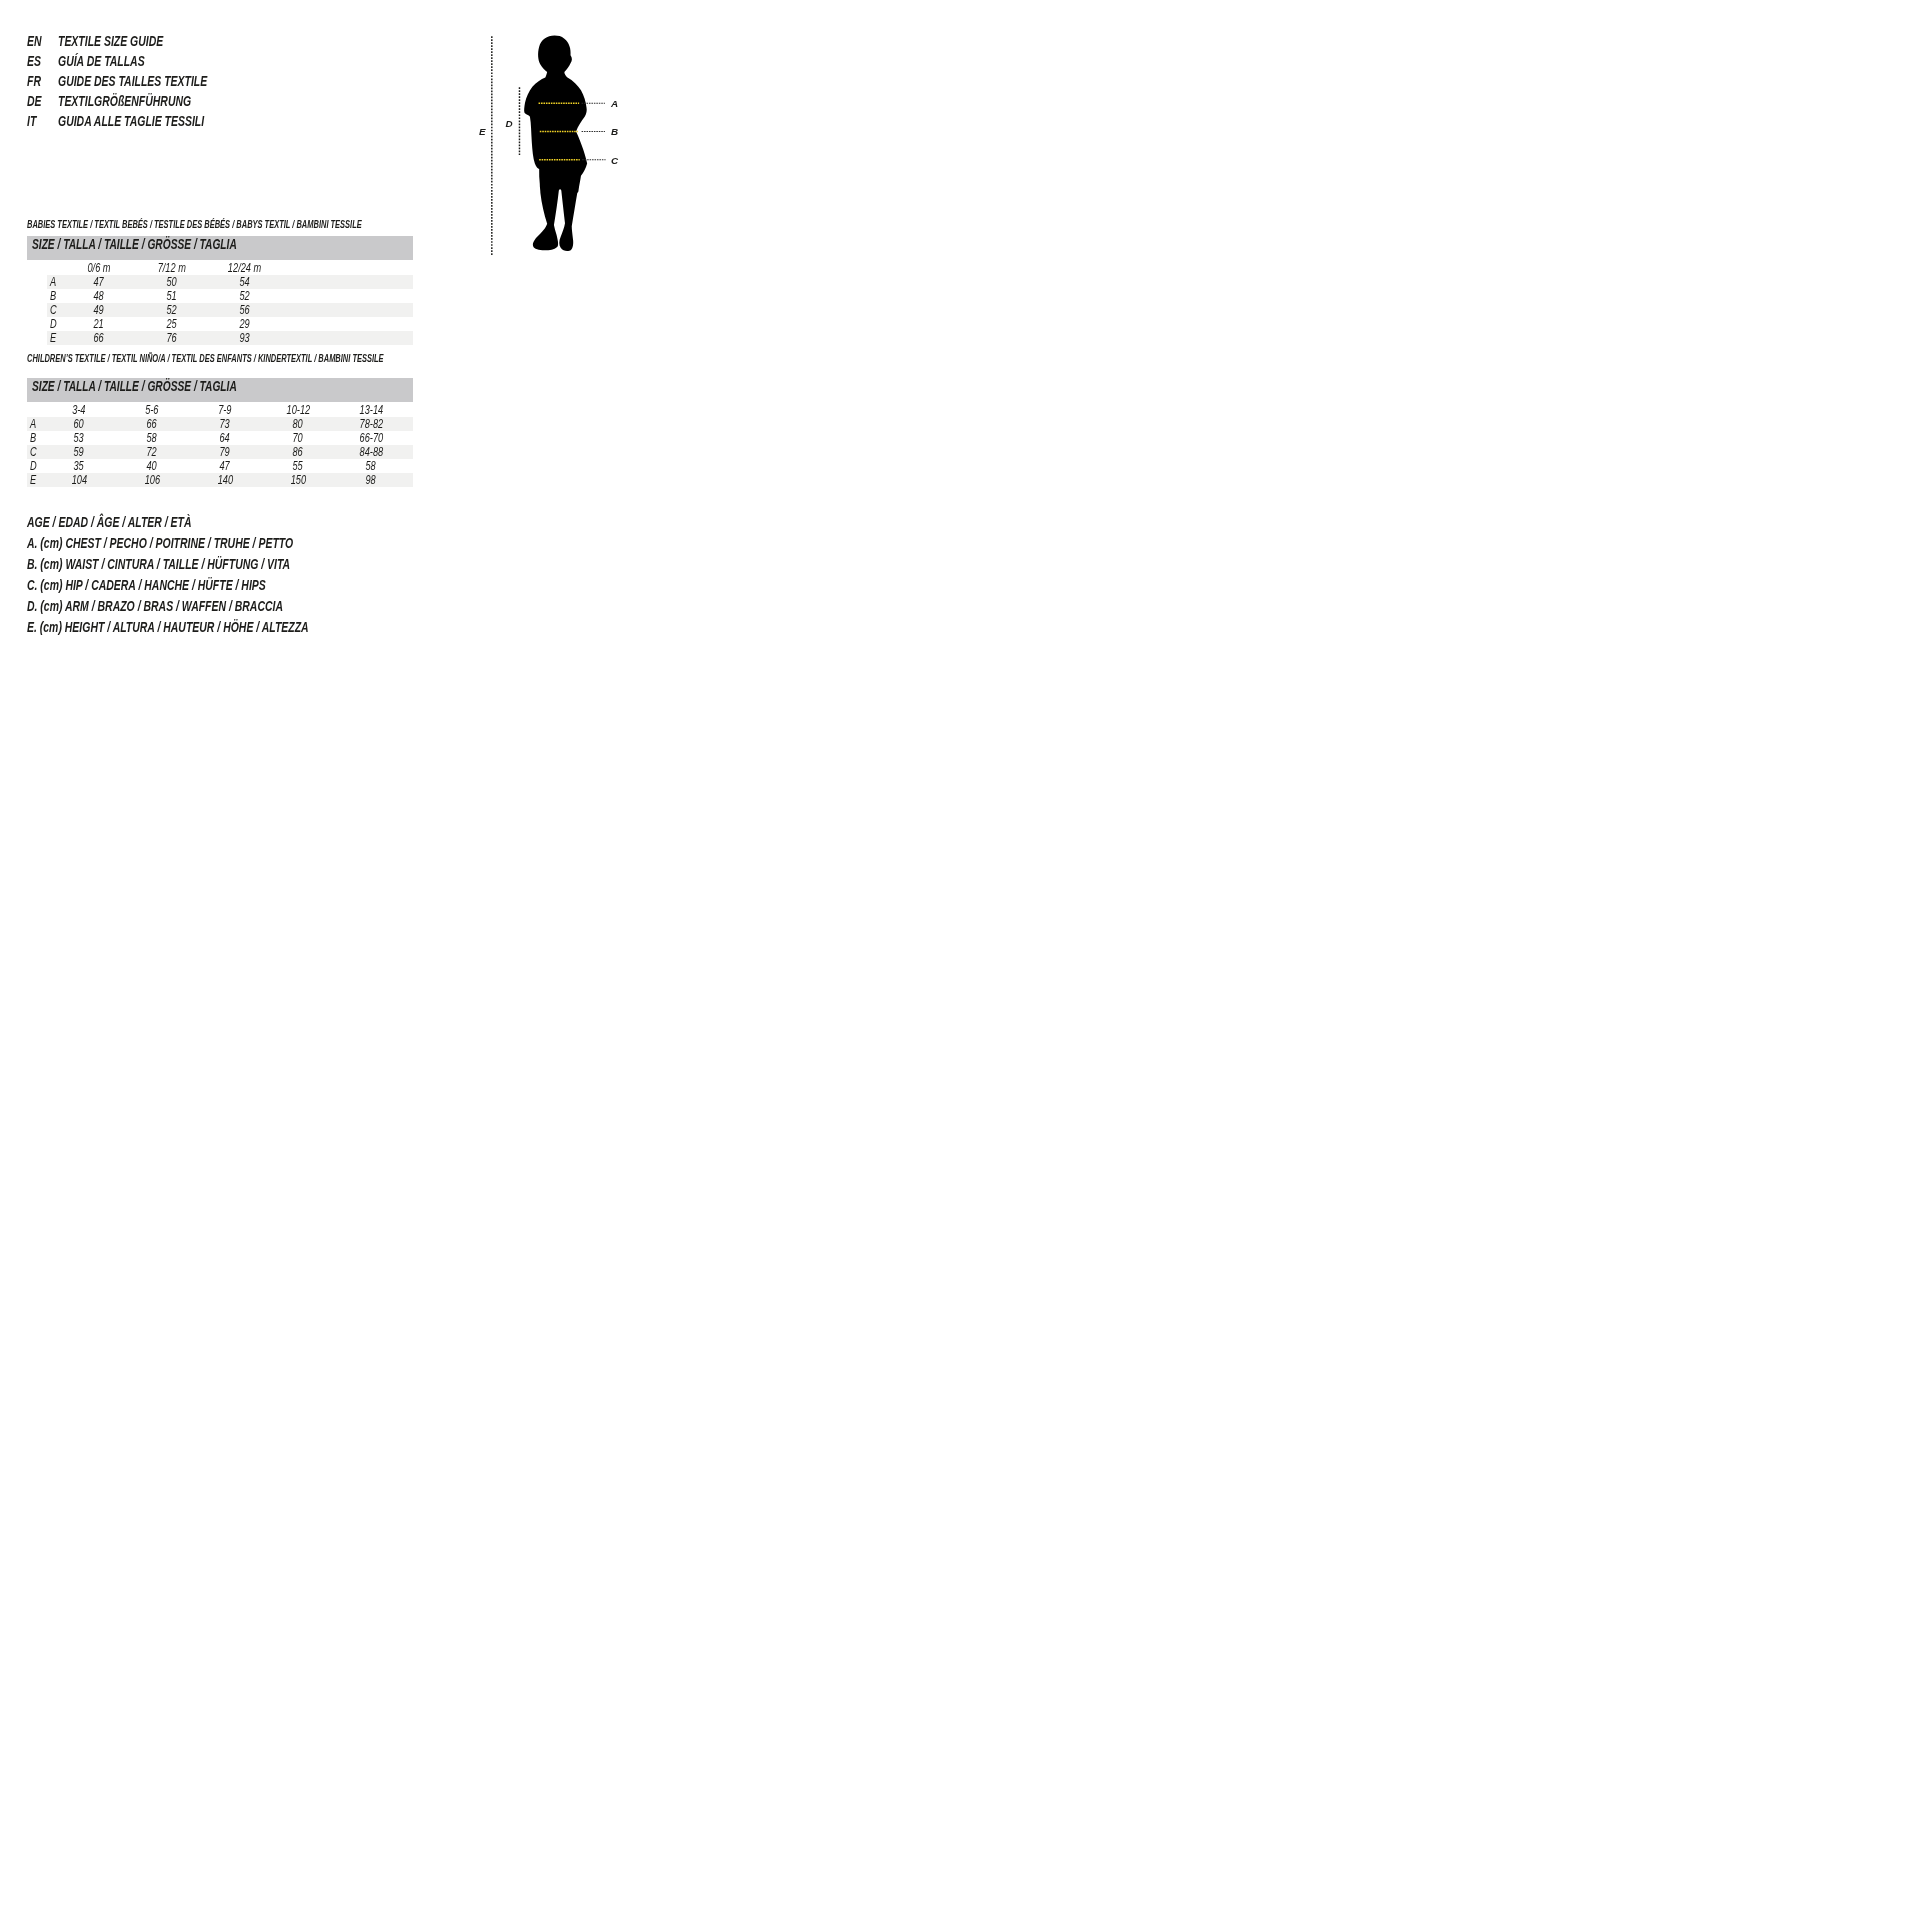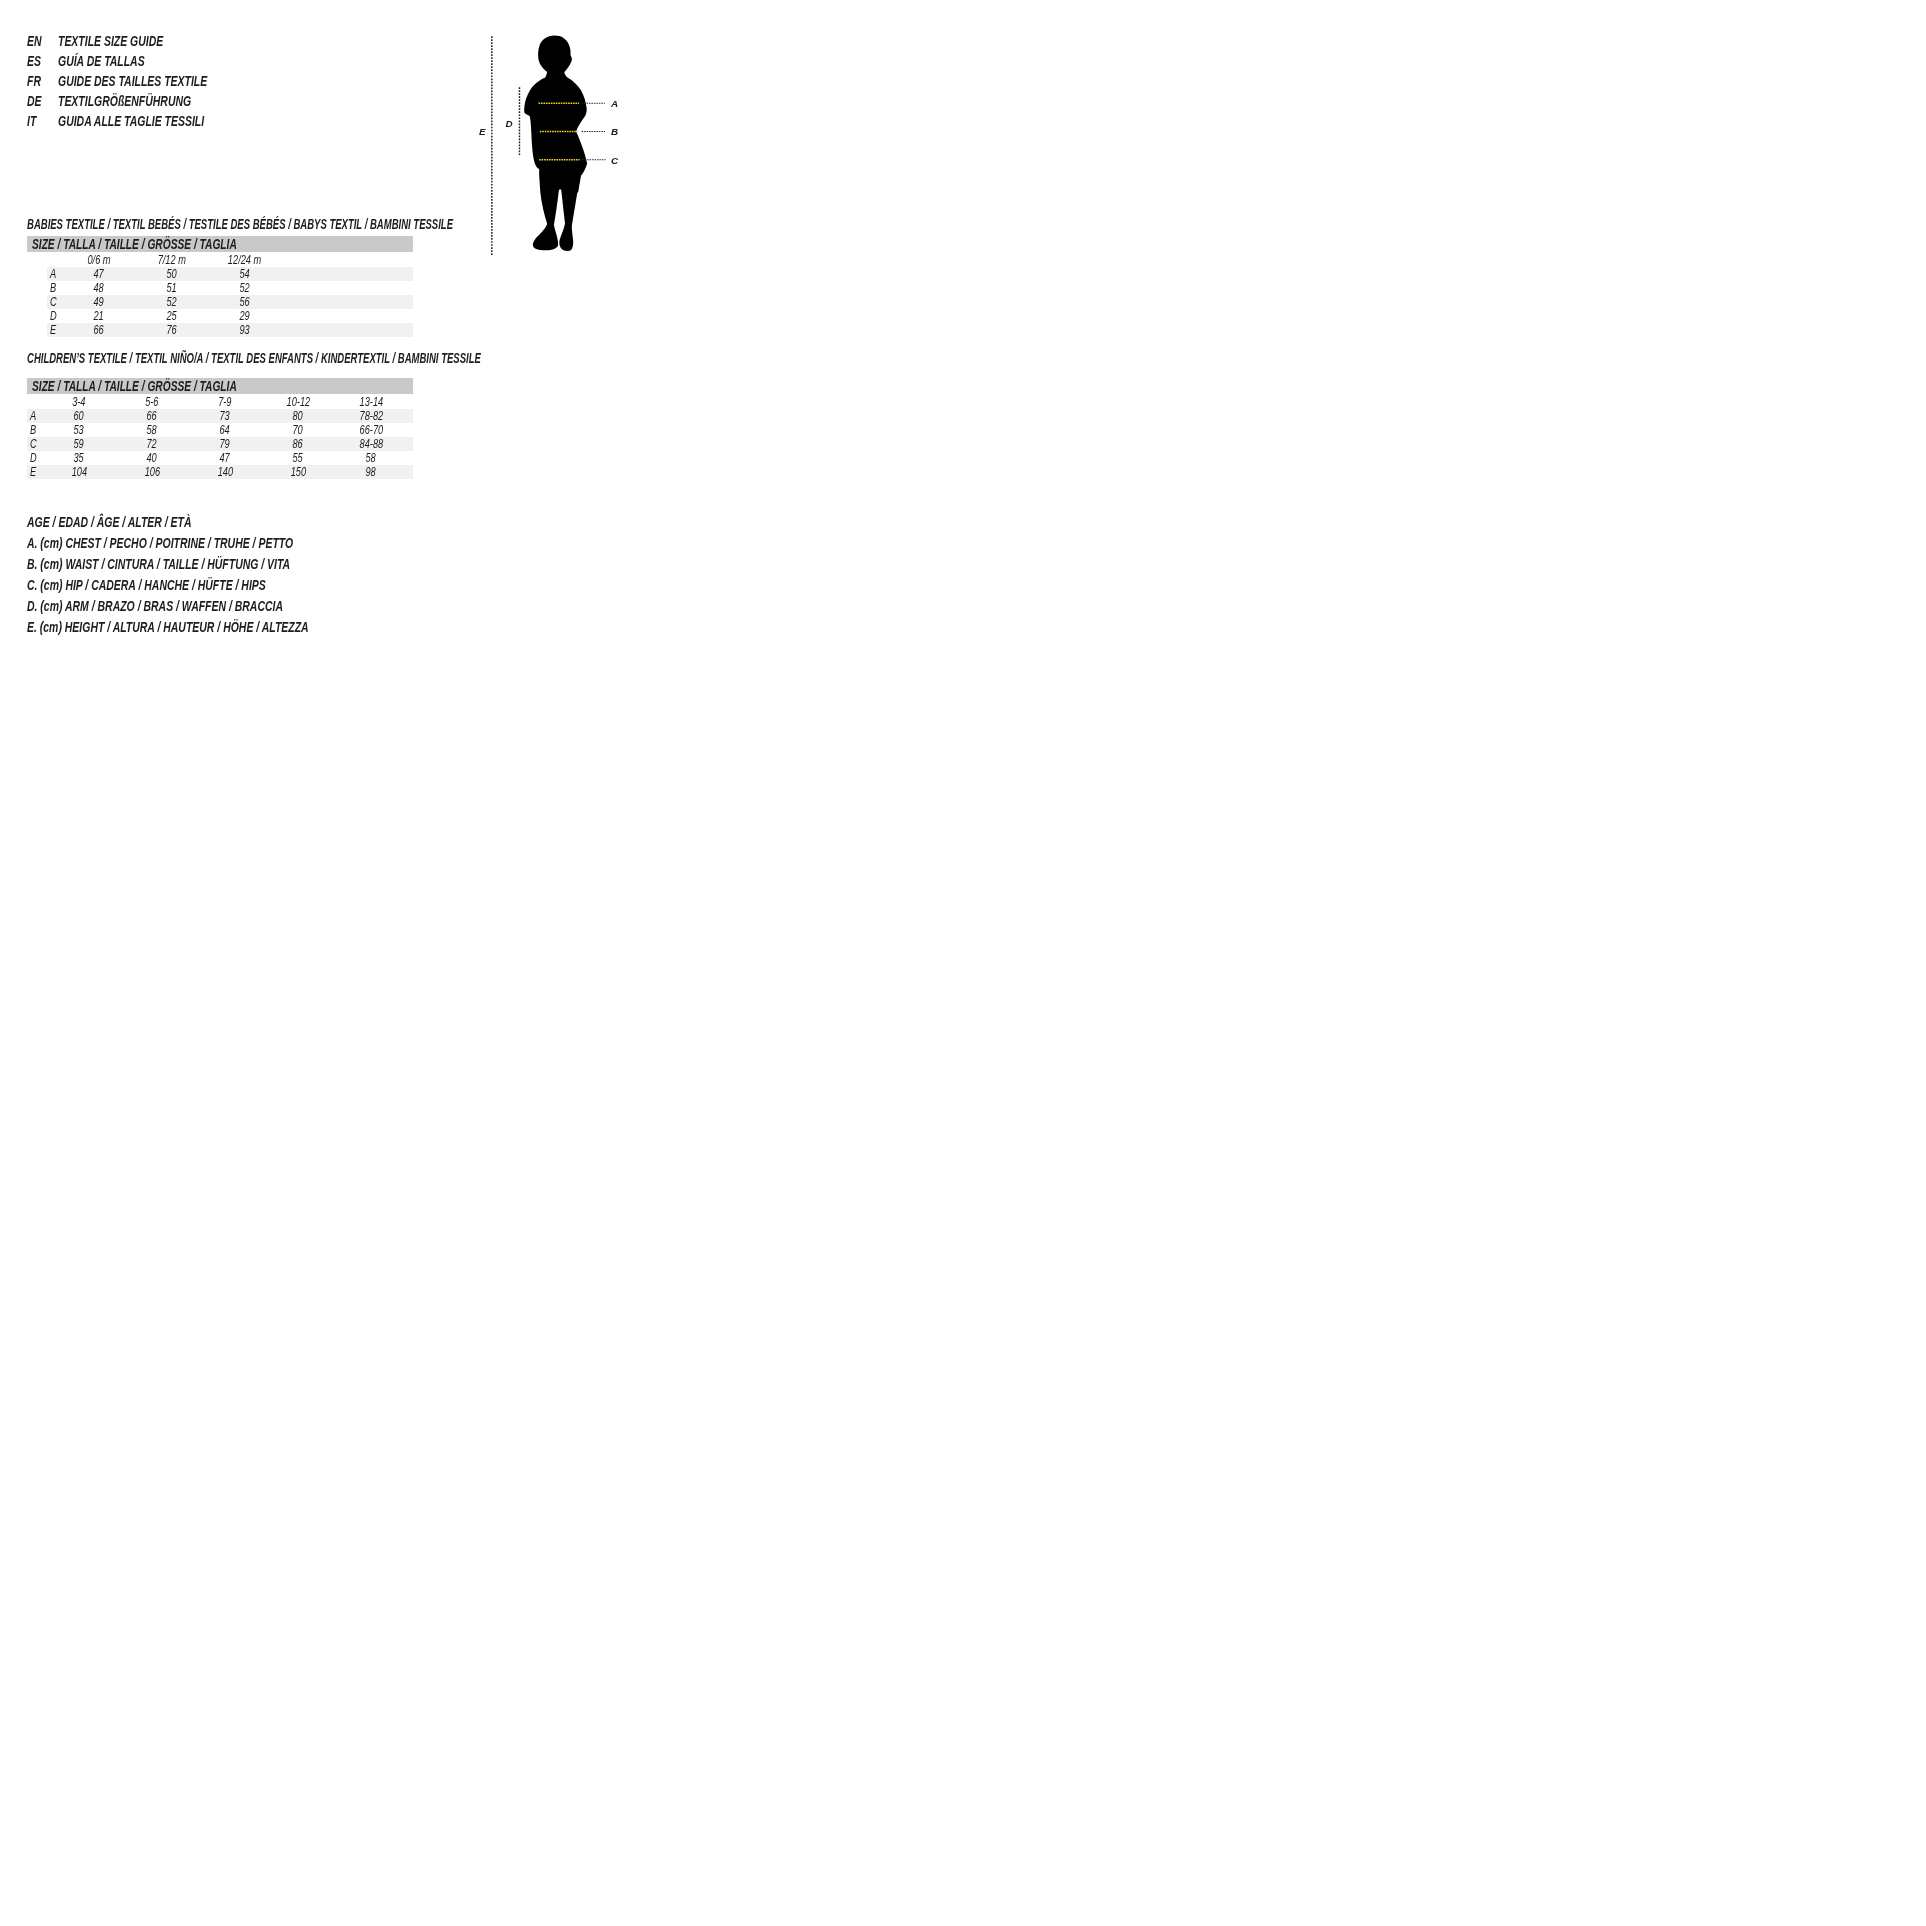--- a/index.html
+++ b/index.html
@@ -10,25 +10,25 @@
   
   .cond{display:inline-block;transform:scaleX(0.68);transform-origin:0 50%;white-space:nowrap;}
   .condc{display:inline-block;transform:scaleX(0.68);transform-origin:50% 50%;white-space:nowrap;}
 
   
   .langs{position:absolute;left:26.5px;top:31px;}
   .lrow{display:grid;grid-template-columns:31px auto;height:20px;line-height:20px;
         font-size:15.4px;font-weight:700;}
 
   
-  .hd{position:absolute;left:26.5px;font-size:14px;font-weight:700;line-height:16px;white-space:nowrap;}
+  .hd{position:absolute;left:26.5px;font-size:11px;font-weight:700;line-height:16px;white-space:nowrap;}
 
   
   .tbl{position:absolute;left:26.5px;width:386px;}
-  .bar{background:#c9c9cb;height:16px;line-height:16.6px;padding-left:5px;
+  .bar{background:#c9c9cb;height:24px;line-height:16.6px;padding-left:5px;
        font-size:15px;font-weight:700;overflow:hidden;}
   .thead{height:15px;line-height:15px;font-size:13.6px;font-weight:400;}
   .trow{height:14px;line-height:14px;font-size:13.6px;font-weight:400;}
   .grid3{display:grid;grid-template-columns:16px repeat(3,73px);margin-left:20px;}
   .grid5{display:grid;grid-template-columns:16px repeat(5,73px);}
   .stripe{background:#f1f1f0;}
   .lcol{padding-left:3.7px;}
   .cell{text-align:center;}
 
   

